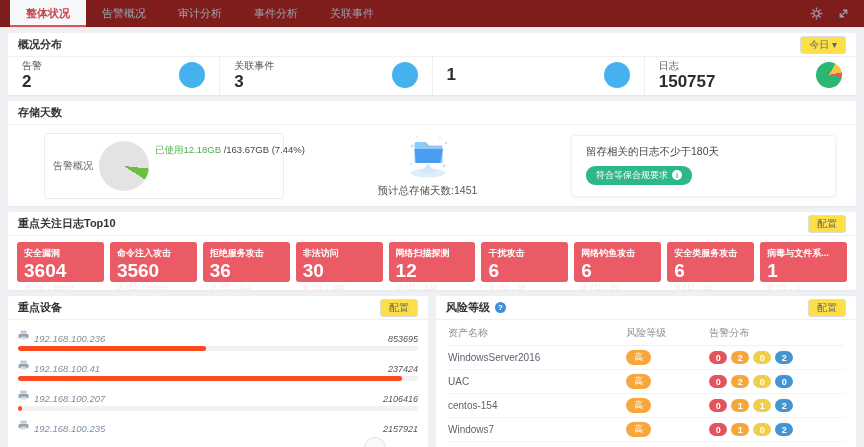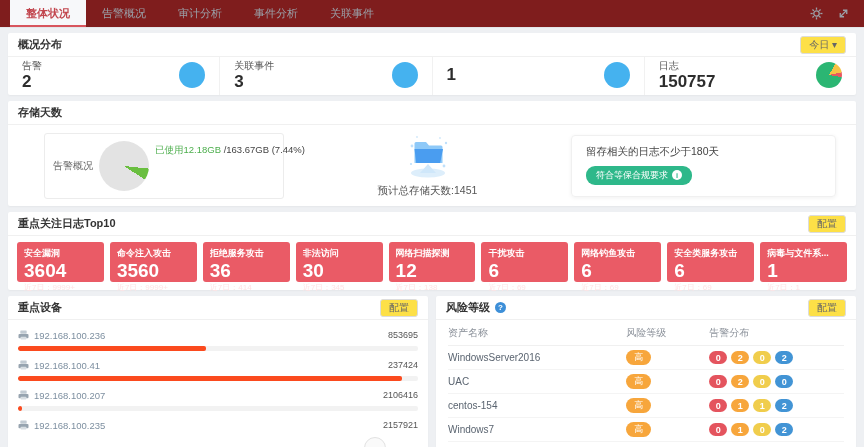--- a/index.html
+++ b/index.html
@@ -64,21 +64,21 @@
   .lc-value { font-size:19px; font-weight:bold; line-height:1.15; }
   .lc-week { font-size:8px; color:#ffe3e5; white-space:nowrap; overflow:hidden; }
 
   
   .bottom-row { display:flex; gap:8px; height:160px; }
   .bottom-row .card { flex:1; margin-bottom:0; }
 
   
   .devlist { padding:3px 10px; }
   .devrow { padding:3px 0 2px 0; cursor:pointer; }
-  .devtop { display:flex; align-items:center; gap:5px; }
+  .devtop { display:flex; align-items:flex-end; gap:5px;font-style:italic; }
   .devip { font-size:9.5px; color:#7d8fa0; flex:1; }
   .devval { font-size:9px; color:#555; }
   .devtrack { height:5px; background:#f2f2f2; border-radius:2px; margin-top:2px; overflow:hidden; }
   .devfill { height:100%; background:#fb4a1e; border-radius:2px; }
 
   
   .help-icon { width:11px; height:11px; border-radius:50%; background:#3d8fd8; color:#fff; font-size:8px;
     display:inline-flex; align-items:center; justify-content:center; margin-left:5px; font-weight:bold; cursor:pointer; }
   .atable { padding:0 12px; }
   .ahead { display:flex; font-size:10px; color:#8a9099; padding:6px 0 5px 0; border-bottom:1px solid #f0f0f0; }

